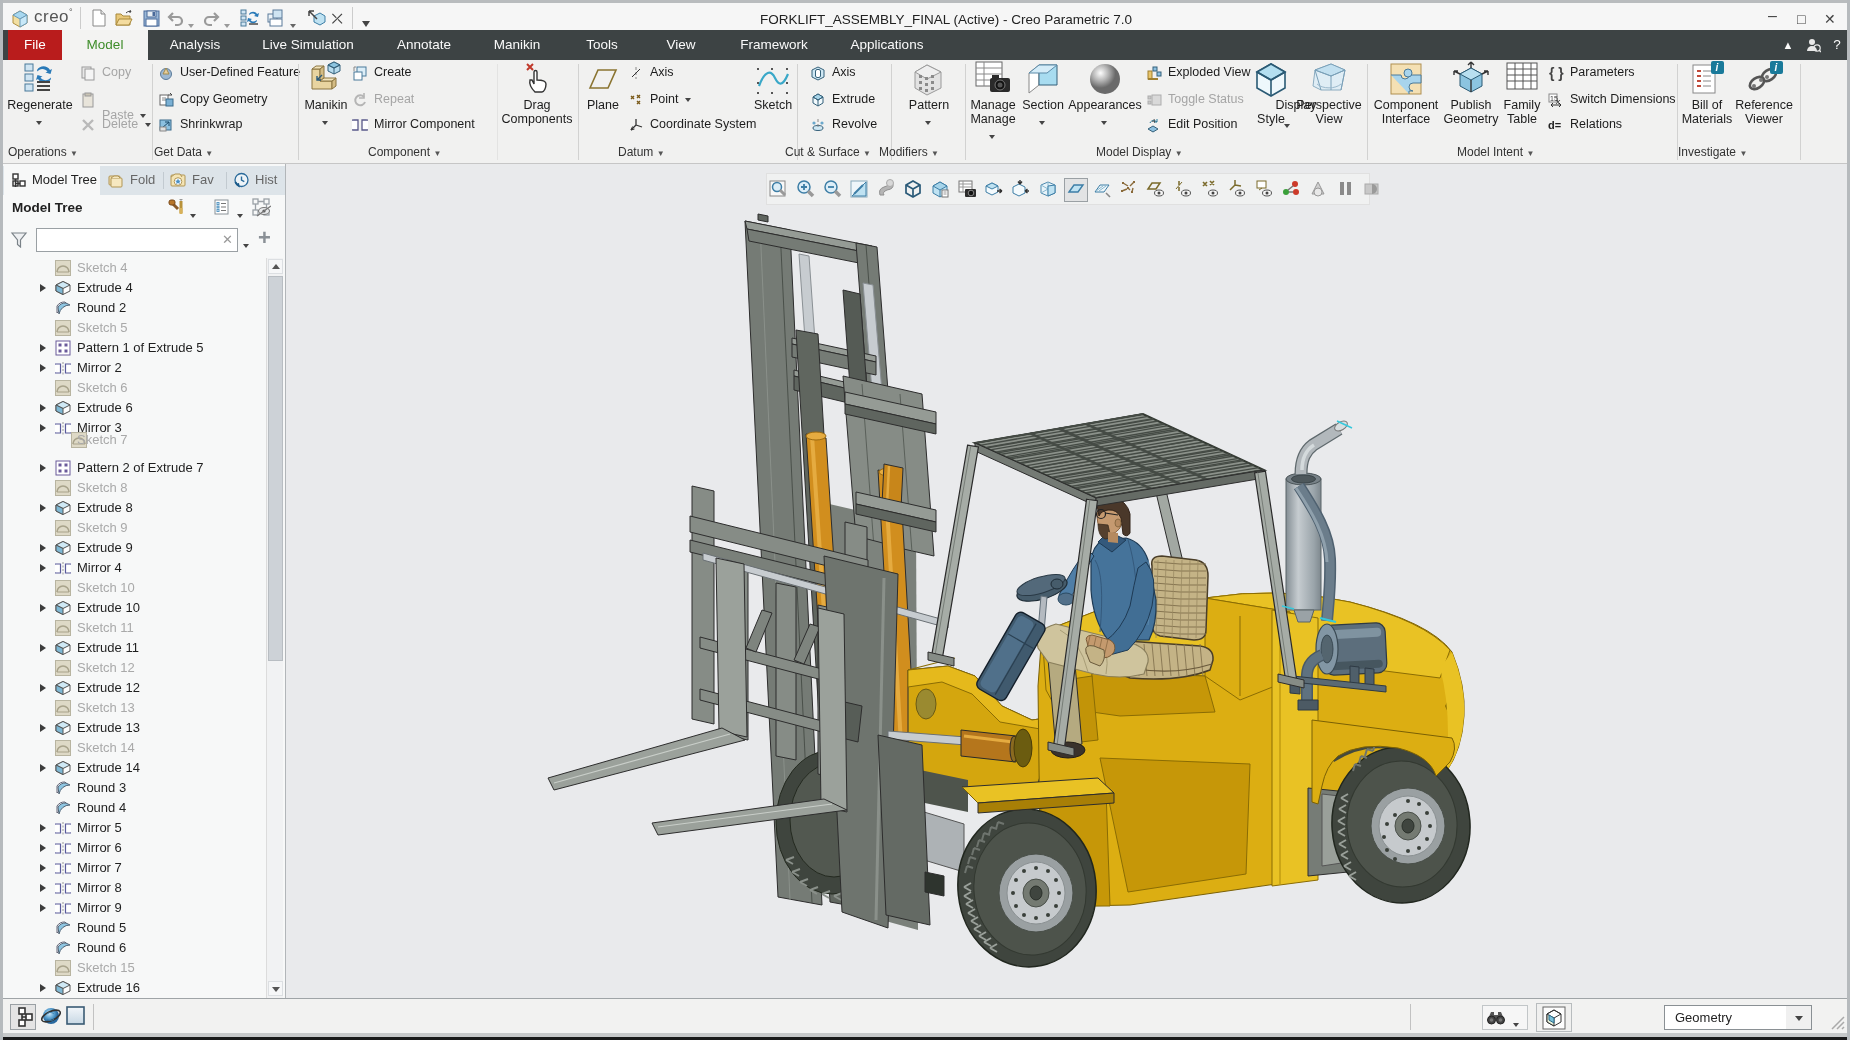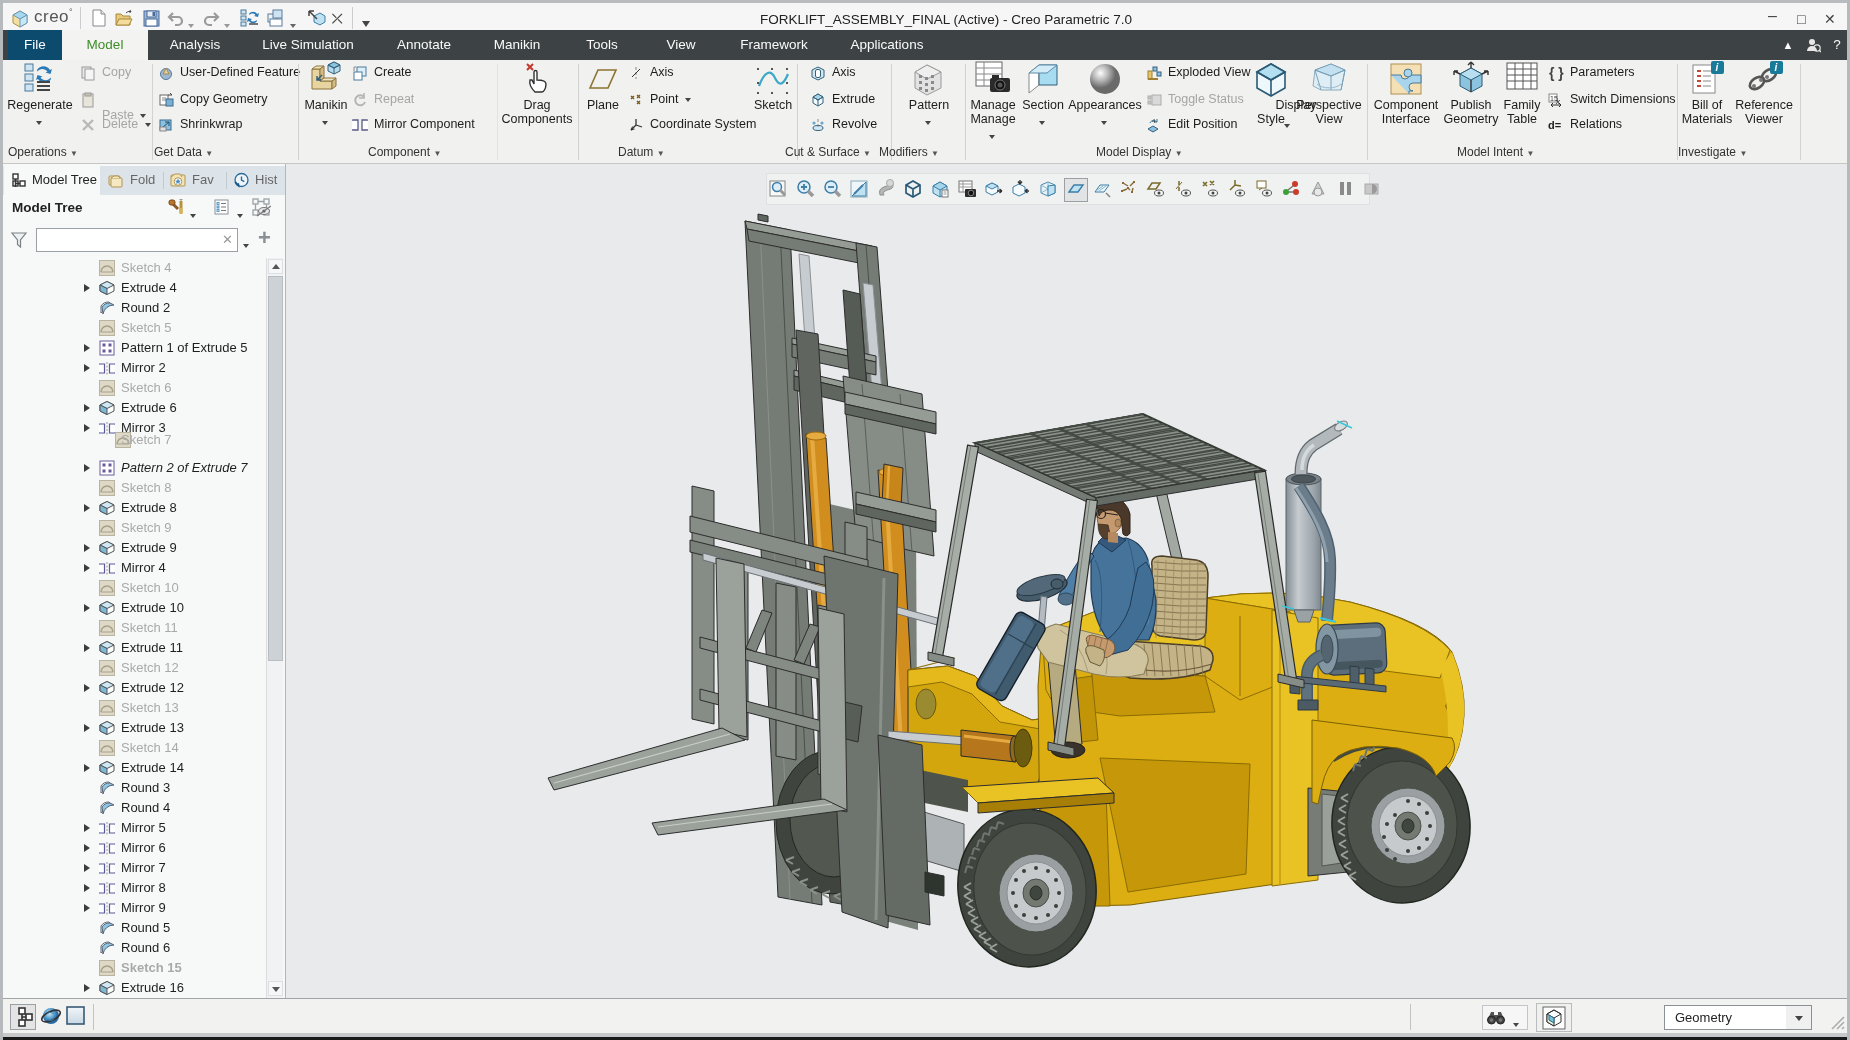--- a/index.html
+++ b/index.html
@@ -6,41 +6,41 @@
 html,body { width:1850px; height:1040px; overflow:hidden; background:#fff;
   font-family:"Liberation Sans", sans-serif; }
 .abs { position:absolute; }
 #app { position:relative; width:1850px; height:1040px; background:#f3f3f2; }
 
 #titlebar { position:absolute; left:0; top:0; width:1850px; height:30px; background:#f6f6f6; border-top:3px solid #b9bcbe; }
 #titletext { position:absolute; left:760px; top:9px; font-size:13.5px; color:#222; }
 .winbtn { position:absolute; top:8px; font-size:14px; color:#444; }
 
 #tabbar { position:absolute; left:0; top:30px; width:1850px; height:30px; background:#3d4344; }
-#filetab { position:absolute; left:8px; top:0; width:54px; height:30px; background:#0c4a6e; color:#fff; font-size:13.5px; text-align:center; line-height:30px; }
+#filetab { position:absolute; left:8px; top:0; width:54px; height:30px; background:#b91c1c; color:#fff; font-size:13.5px; text-align:center; line-height:30px; }
 #modeltab { position:absolute; left:62px; top:0; width:86px; height:30px; background:#f3f3f2; color:#3e8d2a; font-size:13.5px; text-align:center; line-height:30px; }
 .dtab { position:absolute; top:0; height:30px; color:#fafafa; font-size:13.5px; line-height:30px; text-align:center; }
 
 #ribbon { position:absolute; left:0; top:60px; width:1850px; height:104px; background:#f1f1f0; border-bottom:1px solid #c6c6c6; }
 .rsep { position:absolute; top:4px; height:96px; width:1px; background:#d6d6d5; }
 .rlabel { position:absolute; top:85px; height:16px; font-size:12px; color:#333; text-align:left; white-space:nowrap; }
 .rlabel .dn { font-size:8px; color:#555; }
 .rrow { position:absolute; font-size:12.5px; color:#1c1c1c; white-space:nowrap; }
 .gray { color:#a5a5a5 !important; }
 .bigbtn { position:absolute; text-align:center; font-size:12.5px; color:#1c1c1c; }
 .dnarrow { display:inline-block; width:0; height:0; border-left:3.5px solid transparent; border-right:3.5px solid transparent; border-top:4px solid #444; vertical-align:middle; margin-left:3px;}
 
 #lpanel { position:absolute; left:0; top:164px; width:285px; height:834px; background:#f7f8f8; }
 #ptabs { position:absolute; left:0; top:2px; width:285px; height:29px; background:#dde4e9; }
 #ptab-active { position:absolute; left:4px; top:0; width:96px; height:29px; background:#f7f8f8; font-size:13px; color:#222; }
 .ptab { position:absolute; top:0; height:29px; font-size:13px; color:#555; }
 #treehead { position:absolute; left:0; top:31px; width:285px; height:27px; }
 #filterrow { position:absolute; left:0; top:58px; width:285px; height:36px; }
 #filterbox { position:absolute; left:36px; top:6px; width:202px; height:24px; background:#fff; border:1px solid #9aa0a4; }
-#tree { position:absolute; left:0; top:94px; width:285px; height:740px; font-size:13px; color:#1f1f1f;margin-left:44px; }
+#tree { position:absolute; left:0; top:94px; width:285px; height:740px; font-size:13px; color:#1f1f1f; }
 .trow { position:absolute; left:0; width:265px; height:20px; line-height:20px; }
 .trow .txt { position:absolute; left:77px; top:0; }
 .trow.g .txt { color:#a9a9a9; }
 .arr { position:absolute; left:40px; top:6px; width:0; height:0; border-top:4.5px solid transparent; border-bottom:4.5px solid transparent; border-left:6px solid #3c3c3c; }
 .ticon { position:absolute; left:55px; top:2px; width:16px; height:16px; }
 
 #sbar { position:absolute; left:266px; top:94px; width:17px; height:740px; background:#f1f2f3; border-left:1px solid #dcdcdc;}
 
 #canvas { position:absolute; left:285px; top:164px; width:1565px; height:834px; background:#e9eaec; border-left:1px solid #b2b6b9; }
 #gtoolbar { position:absolute; left:480px; top:9px; width:604px; height:32px; background:#f0f1f1; border:1px solid #e0e0e0; }
@@ -709,21 +709,21 @@
         <div class="trow g" style="top:172px;text-align:right;">
           <div class="ticon">
             <svg class="abs" style="" width="16" height="16" viewBox="0 0 16 16">
               <rect x="0.5" y="0.5" width="15" height="15" fill="#ded9c6" stroke="#b8b4a0"></rect>
               <path d="M2 12 a 6 6 0 0 1 12 0" fill="none" stroke="#a8a28a" stroke-width="1.6"></path>
               <path d="M2 12 h12" stroke="#a8a28a"></path>
             </svg>
           </div>
           <div class="txt">Sketch 7</div>
         </div>
-        <div class="trow" style="top:200px;font-style:italic;">
+        <div class="trow" style="top:200px;">
           <div class="arr"></div>
           <div class="ticon">
             <svg class="abs" style="" width="16" height="16" viewBox="0 0 16 16">
               <rect x="1" y="1" width="14" height="14" fill="#fff" stroke="#6a5a9a"></rect>
               <g fill="#6a5a9a">
                 <rect x="3.5" y="3.5" width="3" height="3"></rect>
                 <rect x="9.5" y="3.5" width="3" height="3"></rect>
                 <rect x="3.5" y="9.5" width="3" height="3"></rect>
                 <rect x="9.5" y="9.5" width="3" height="3"></rect>
               </g>
@@ -973,21 +973,21 @@
         </div>
         <div class="trow" style="top:680px;">
           <div class="ticon">
             <svg class="abs" style="" width="16" height="16" viewBox="0 0 16 16">
               <path d="M2 13 L2 6 A 9 9 0 0 1 10 2 L 13 5 A 8 8 0 0 0 5 10 Z" fill="#e8f4fa" stroke="#667"></path>
               <path d="M2 6 A 9 9 0 0 1 10 2 L 14 4 A 11 11 0 0 0 3 13 Z" fill="#8ec6e2" stroke="#567" transform="translate(1,1)"></path>
             </svg>
           </div>
           <div class="txt">Round 6</div>
         </div>
-        <div class="trow g" style="top:700px;font-weight:bold;">
+        <div class="trow g" style="top:700px;">
           <div class="ticon">
             <svg class="abs" style="" width="16" height="16" viewBox="0 0 16 16">
               <rect x="0.5" y="0.5" width="15" height="15" fill="#ded9c6" stroke="#b8b4a0"></rect>
               <path d="M2 12 a 6 6 0 0 1 12 0" fill="none" stroke="#a8a28a" stroke-width="1.6"></path>
               <path d="M2 12 h12" stroke="#a8a28a"></path>
             </svg>
           </div>
           <div class="txt">Sketch 15</div>
         </div>
         <div class="trow" style="top:720px;">

